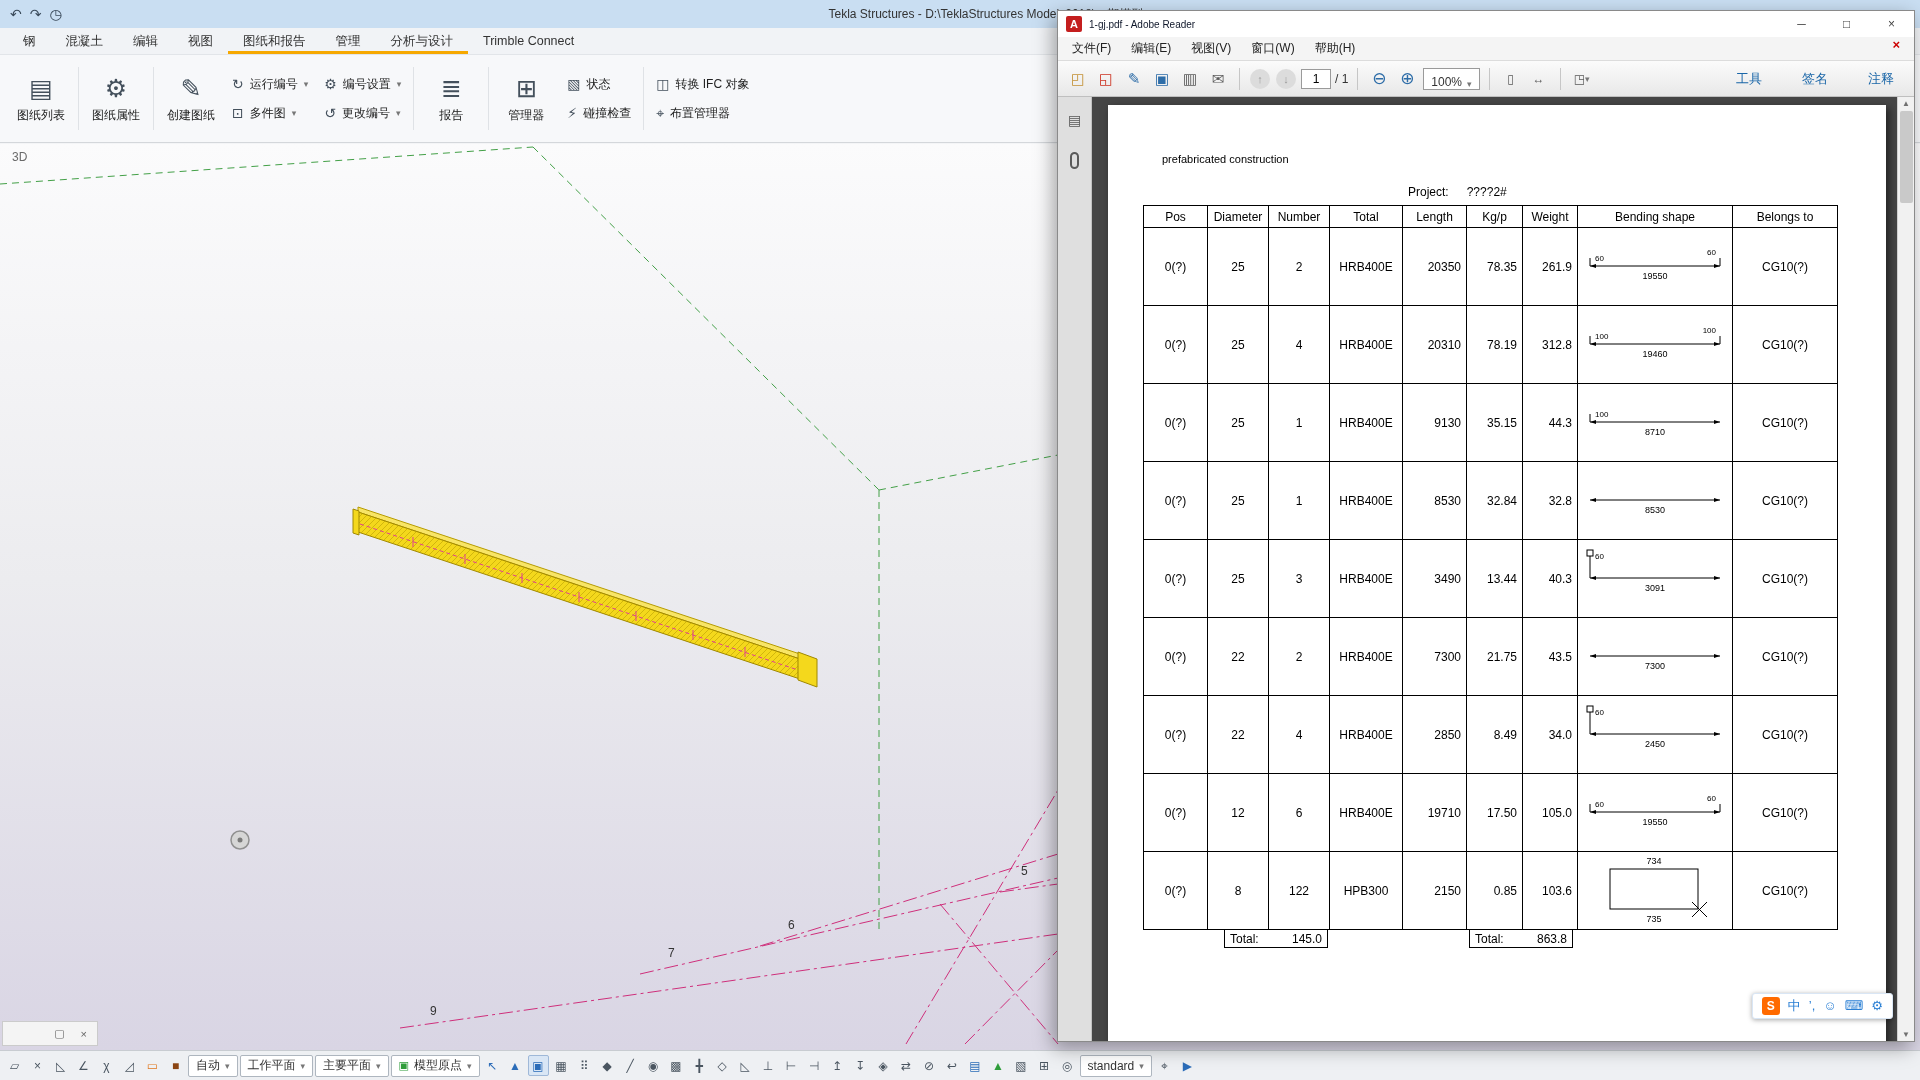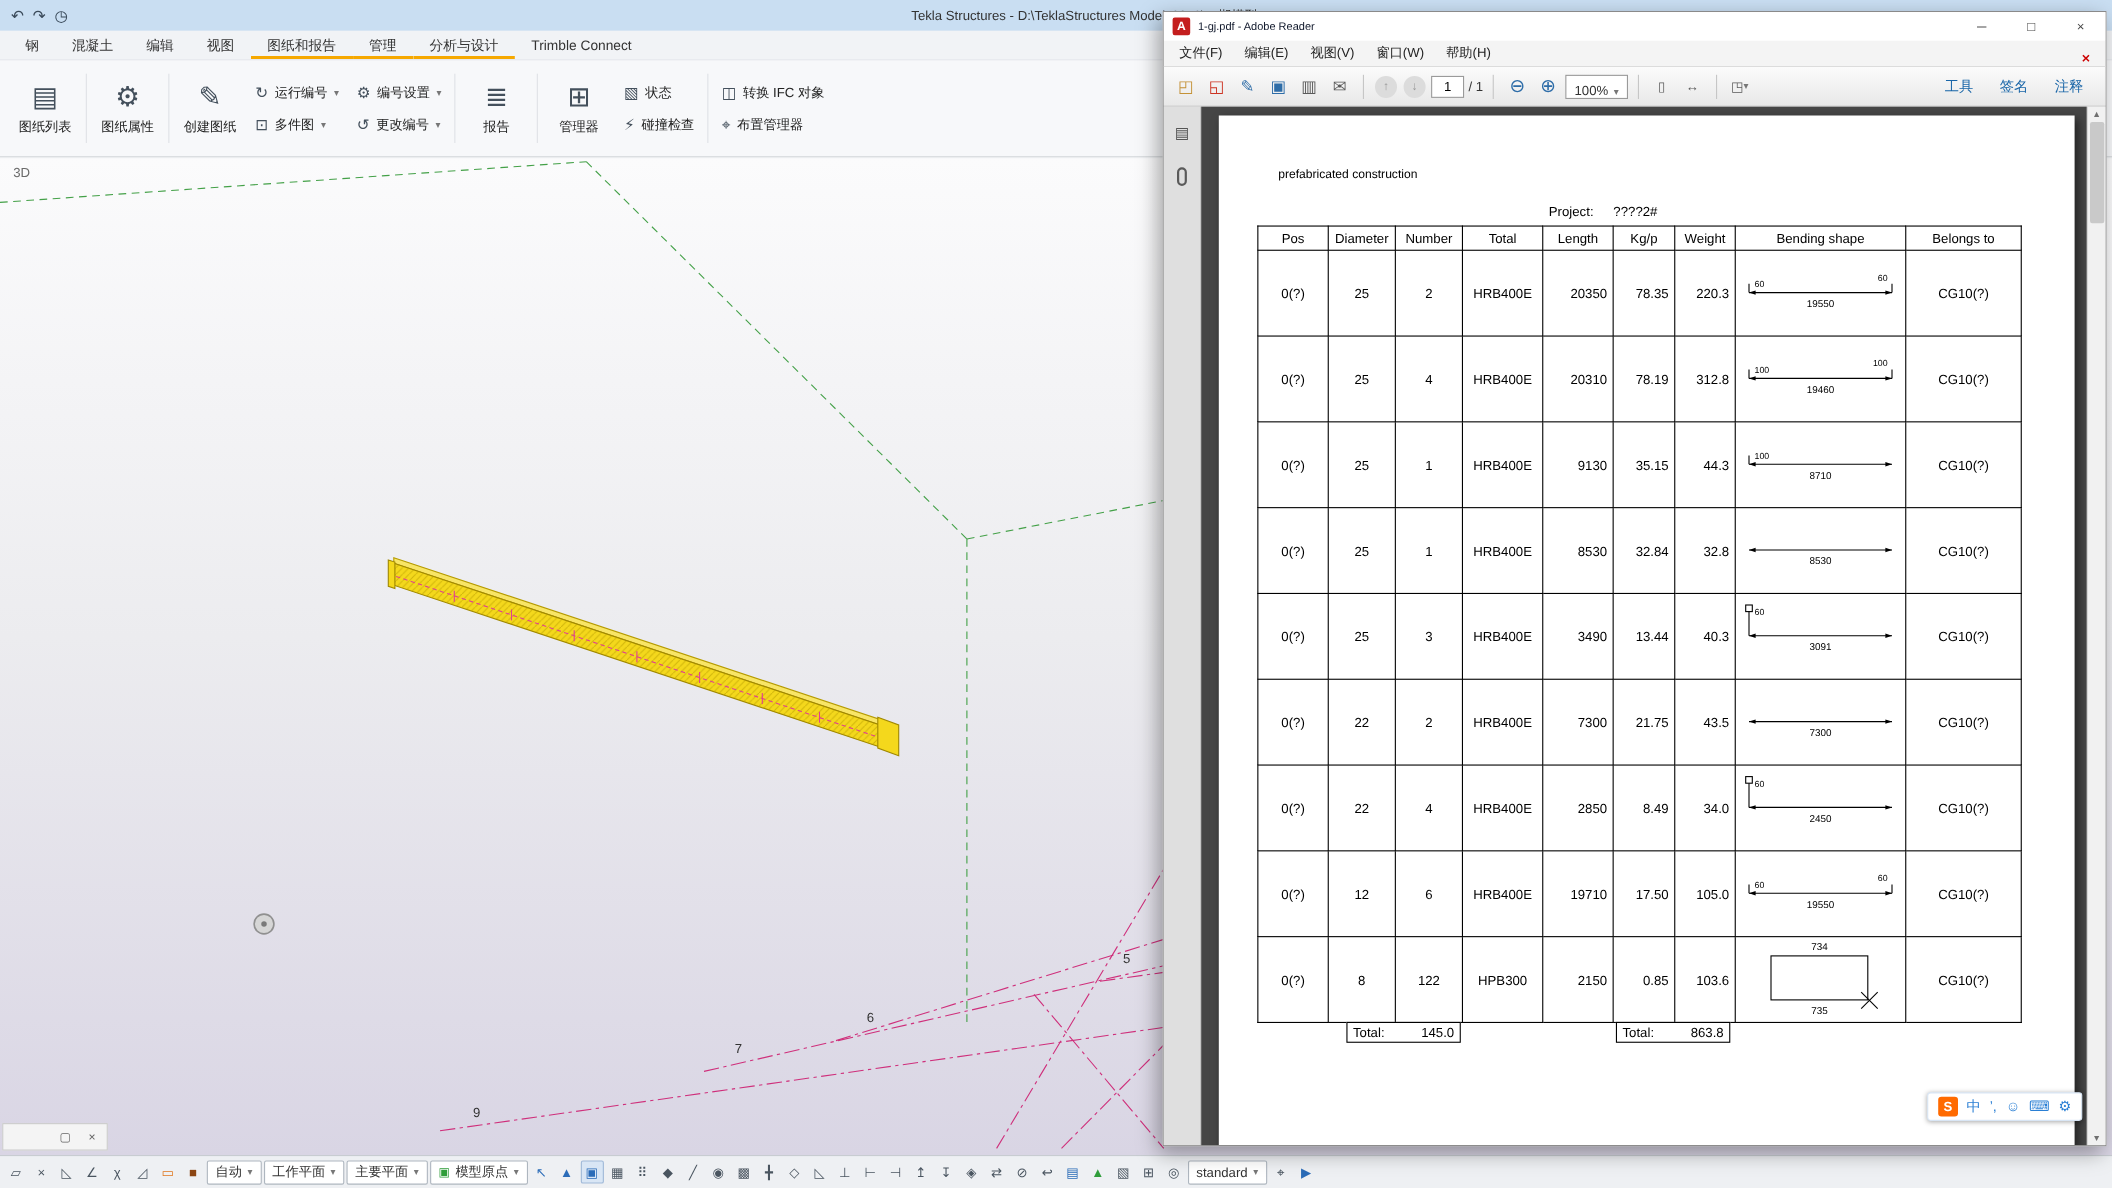--- a/index.html
+++ b/index.html
@@ -41,33 +41,33 @@
   .sb-pre{font-size:11px}
   .sb-pre.c-green{color:#2f9d3a}
 
   
   .adobe{position:absolute;left:1057px;top:10px;width:858px;height:1032px;background:#fff;border:1px solid #8a8a8a;box-shadow:-4px 6px 18px rgba(0,0,0,.35);display:flex;flex-direction:column}
   .a-titlebar{height:26px;display:flex;align-items:center;padding-left:8px;gap:7px;background:#fff}
   .a-appicon{width:16px;height:16px;background:#c41e1e;color:#fff;font-size:11px;font-weight:bold;display:flex;align-items:center;justify-content:center;border-radius:2px}
   .a-title{font-size:10px;color:#0f172a;flex:1;white-space:nowrap;overflow:hidden}
   .a-winbtns{display:flex;height:100%}
   .a-winbtn{width:45px;display:flex;align-items:center;justify-content:center;font-size:12px;color:#444}
-  .a-menubar{height:24px;background:#f4f4f4;border-bottom:1px solid #dcdcdc;display:flex;align-items:flex-end;padding:0 4px;font-size:12px}
+  .a-menubar{height:24px;background:#f4f4f4;border-bottom:1px solid #dcdcdc;display:flex;align-items:flex-start;padding:0 4px;font-size:12px}
   .am{padding:3px 10px;color:#222;white-space:nowrap}
   .a-menu-close{margin-left:auto;color:#c00;font-weight:bold;padding:0 10px;font-size:13px}
   .a-toolbar{height:36px;background:linear-gradient(#fbfbfb,#e8e8e8);border-bottom:1px solid #bfbfbf;display:flex;align-items:center;padding:0 8px;gap:4px;font-size:12px;color:#333}
   .ab{min-width:24px;height:26px;display:flex;align-items:center;justify-content:center;border-radius:2px}
   .gi{font-size:15px}
   .c-gold{color:#c49237}.c-red{color:#cc3322}.c-blue{color:#2e6da8}.c-dark{color:#5a5a5a}
   .nav-circ{width:20px;height:20px;border-radius:50%;background:#dcdcdc;color:#9a9a9a;display:flex;align-items:center;justify-content:center;font-size:11px;margin:0 1px}
   .page-box{width:30px;height:20px;border:1px solid #9a9a9a;background:#fff;text-align:center;font-size:12px;font-family:"Liberation Sans",sans-serif}
   .zoom-circ{font-size:17px;color:#2e6da8}
   .zoom-box{height:22px;border:1px solid #9a9a9a;background:#fff;display:flex;align-items:flex-end;gap:5px;padding:0 7px}
   .a-sep{width:1px;height:22px;background:#c6c6c6;margin:0 5px}
-  .a-links{margin-left:auto;display:flex;gap:24px;color:#1a66a8;font-size:13px;padding-right:12px}
+  .a-links{margin-left:auto;display:flex;gap:40px;color:#1a66a8;font-size:13px;padding-right:12px}
 
   .a-body{flex:1;display:flex;min-height:0}
   .a-sidebar{width:34px;background:#dfdfdf;border-right:1px solid #c2c2c2;display:flex;flex-direction:column;align-items:center;padding-top:12px;gap:18px;color:#555}
   .sb-ic{width:22px;height:22px;display:flex;align-items:center;justify-content:center;font-size:14px}
   .clip{display:block;width:9px;height:17px;border:2px solid #5a5a5a;border-radius:5px}
   .a-doc{flex:1;background:#464646;position:relative;overflow:hidden}
   .a-page{position:absolute;left:16px;top:8px;width:778px;height:990px;background:#fff;box-shadow:3px 3px 8px rgba(0,0,0,.55)}
   .a-scrollbar{width:17px;background:#f1f1f1;border-left:1px solid #d0d0d0;display:flex;flex-direction:column;align-items:center;font-size:8px;color:#707070;padding:2px 0}
   .a-scroll-thumb{width:13px;height:92px;background:#c9c9c9;margin-top:3px;border-radius:2px}
   .a-scroll-down{margin-top:auto}
@@ -418,21 +418,21 @@
                   </tr>
                 </thead>
                 <tbody>
                   <tr>
                     <td class="c">0(?)</td>
                     <td class="c">25</td>
                     <td class="c">2</td>
                     <td class="c">HRB400E</td>
                     <td class="r">20350</td>
                     <td class="r">78.35</td>
-                    <td class="r">220.3</td>
+                    <td class="r">261.9</td>
                     <td class="s"><svg width="150" height="74" viewBox="0 0 150 74">
                         <line x1="10" y1="38" x2="140" y2="38" stroke="#000"></line>
                         <path d="M10,38 l6,-2 l0,4 z" fill="#000"></path>
                         <path d="M140,38 l-6,-2 l0,4 z" fill="#000"></path>
                         <text x="75" y="51" text-anchor="middle" font-size="9">19550</text>
                         <line x1="10" y1="30" x2="10" y2="38" stroke="#000"></line>
                         <text x="15" y="33" font-size="8">60</text>
                         <line x1="140" y1="30" x2="140" y2="38" stroke="#000"></line>
                         <text x="136" y="27" text-anchor="end" font-size="8">60</text>
                       </svg></td>

